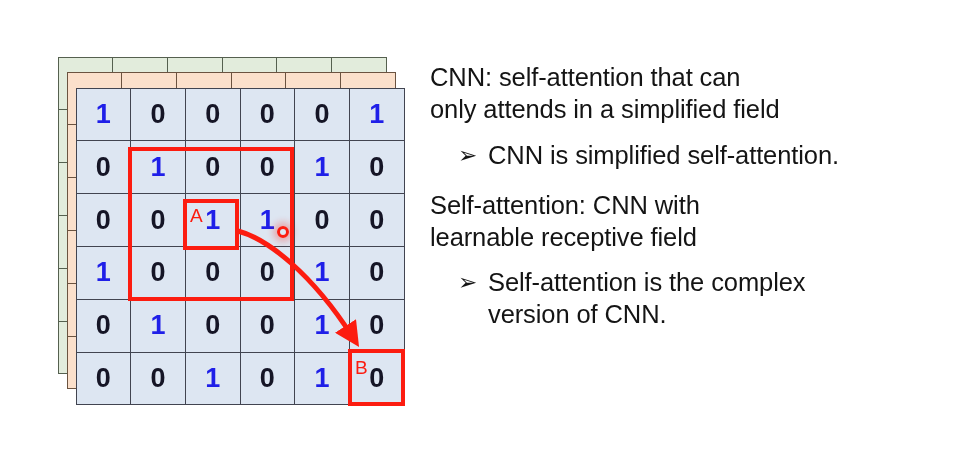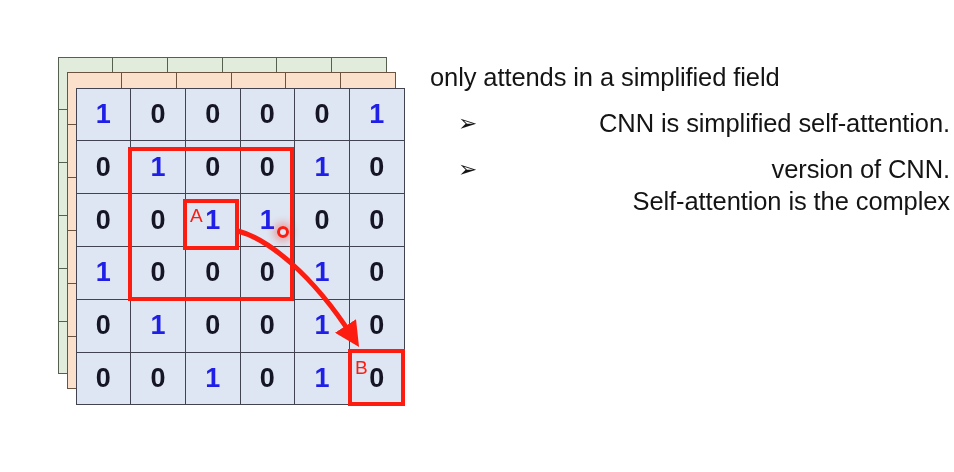--- a/index.html
+++ b/index.html
@@ -166,21 +166,21 @@
     padding-left: 28px;
   }
   .bullet-marker {
     flex: 0 0 auto;
     width: 30px;
     font-size: 23px;
     line-height: 1.32;
     color: #141414;
   }
   .bullet-text { flex: 1 1 auto; }
-  .bullet-text .ln { display: block; text-align: right; }
+  .bullet-text .ln { display: block; }
   #statement-2 { margin-top: 18px; }
 </style>
 </head>
 <body>
 
 <div id="grid-stack">
 
   <div class="sheet" id="sheet-back">
       <div class="cell"></div>
       <div class="cell"></div>
@@ -314,32 +314,37 @@
     <div class="red-label" id="label-a">A</div>
     <div class="red-label" id="label-b">B</div>
 
     <div id="cursor-dot"></div>
   </div>
 </div>
 
 <div id="text-column">
 
   <div class="statement" id="statement-1">
+    <span class="ln">CNN: self-attention that can</span>
     <span class="ln">only attends in a simplified field</span>
   </div>
 
   <div class="bullet-row">
     <span class="bullet-marker">➢</span>
     <span class="bullet-text">
       <span class="ln">CNN is simplified self-attention.</span>
     </span>
   </div>
 
+  <div class="statement" id="statement-2">
+    <span class="ln">Self-attention: CNN with</span>
+    <span class="ln">learnable receptive field</span>
+  </div>
 
   <div class="bullet-row">
     <span class="bullet-marker">➢</span>
     <span class="bullet-text">
+      <span class="ln">Self-attention is the complex</span>
       <span class="ln">version of CNN.</span>
-      <span class="ln">Self-attention is the complex</span>
     </span>
   </div>
 
 </div>
 
 </body></html>

